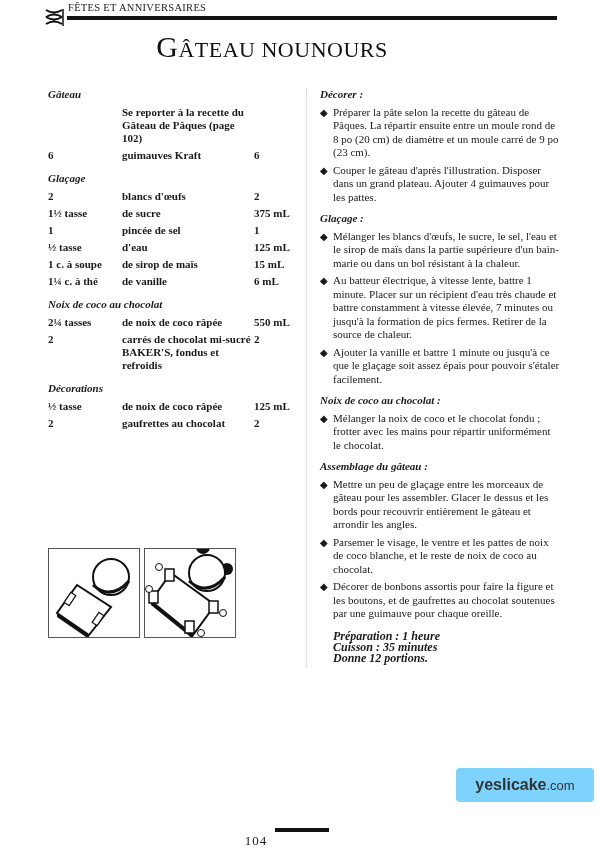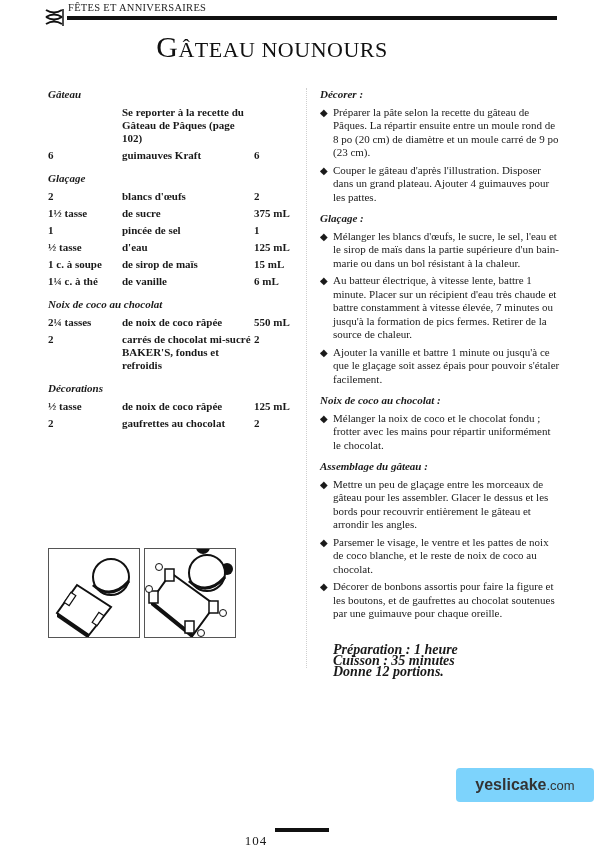--- a/index.html
+++ b/index.html
@@ -22,21 +22,21 @@
   .row { display: flex; margin-bottom: 4px; }
   .row .q1 { width: 74px; flex: none; }
   .row .ing { width: 132px; flex: none; }
   .row .q2 { flex: 1; }
   .right { position: absolute; left: 320px; top: 88px; width: 240px;
            font-family: "Liberation Serif", serif; font-size: 11px; line-height: 13.5px; }
   .rhead { font-style: italic; font-weight: bold; margin: 8px 0 4px 0; }
   .rhead:first-child { margin-top: 0; }
   .step { position: relative; padding-left: 13px; margin-bottom: 4px; }
   .step .bullet { position: absolute; left: 0; top: 0; font-size: 10px; }
-  .notes { margin-top: 23px; padding-left: 13px; font-style: italic; font-weight: bold; font-size: 14px; line-height: 11px; }
+  .notes { margin-top: 10px; padding-left: 13px; font-style: italic; font-weight: bold; font-size: 12px; line-height: 11px; }
   .illus { position: absolute; top: 548px; width: 90px; height: 88px; border: 1.5px solid #555; background: #fff; }
   .illus svg { width: 100%; height: 100%; }
   .watermark { position: absolute; left: 456px; top: 768px; width: 138px; height: 34px;
                background: #7dd3fc; border-radius: 4px; display: flex; align-items: center; justify-content: center; }
   .watermark .brand { font-family: "Liberation Sans", sans-serif; font-weight: bold; font-size: 16px; color: #333; }
   .watermark .tld { font-family: "Liberation Sans", sans-serif; font-size: 13px; color: #333; }
   .footer-rule { position: absolute; left: 275px; top: 828px; width: 54px; height: 4px; background: #111; }
   .page-num { position: absolute; left: 0; width: 512px; top: 833px; text-align: center;
               font-family: "Liberation Serif", serif; font-size: 13px; letter-spacing: 1px; }
 </style>

